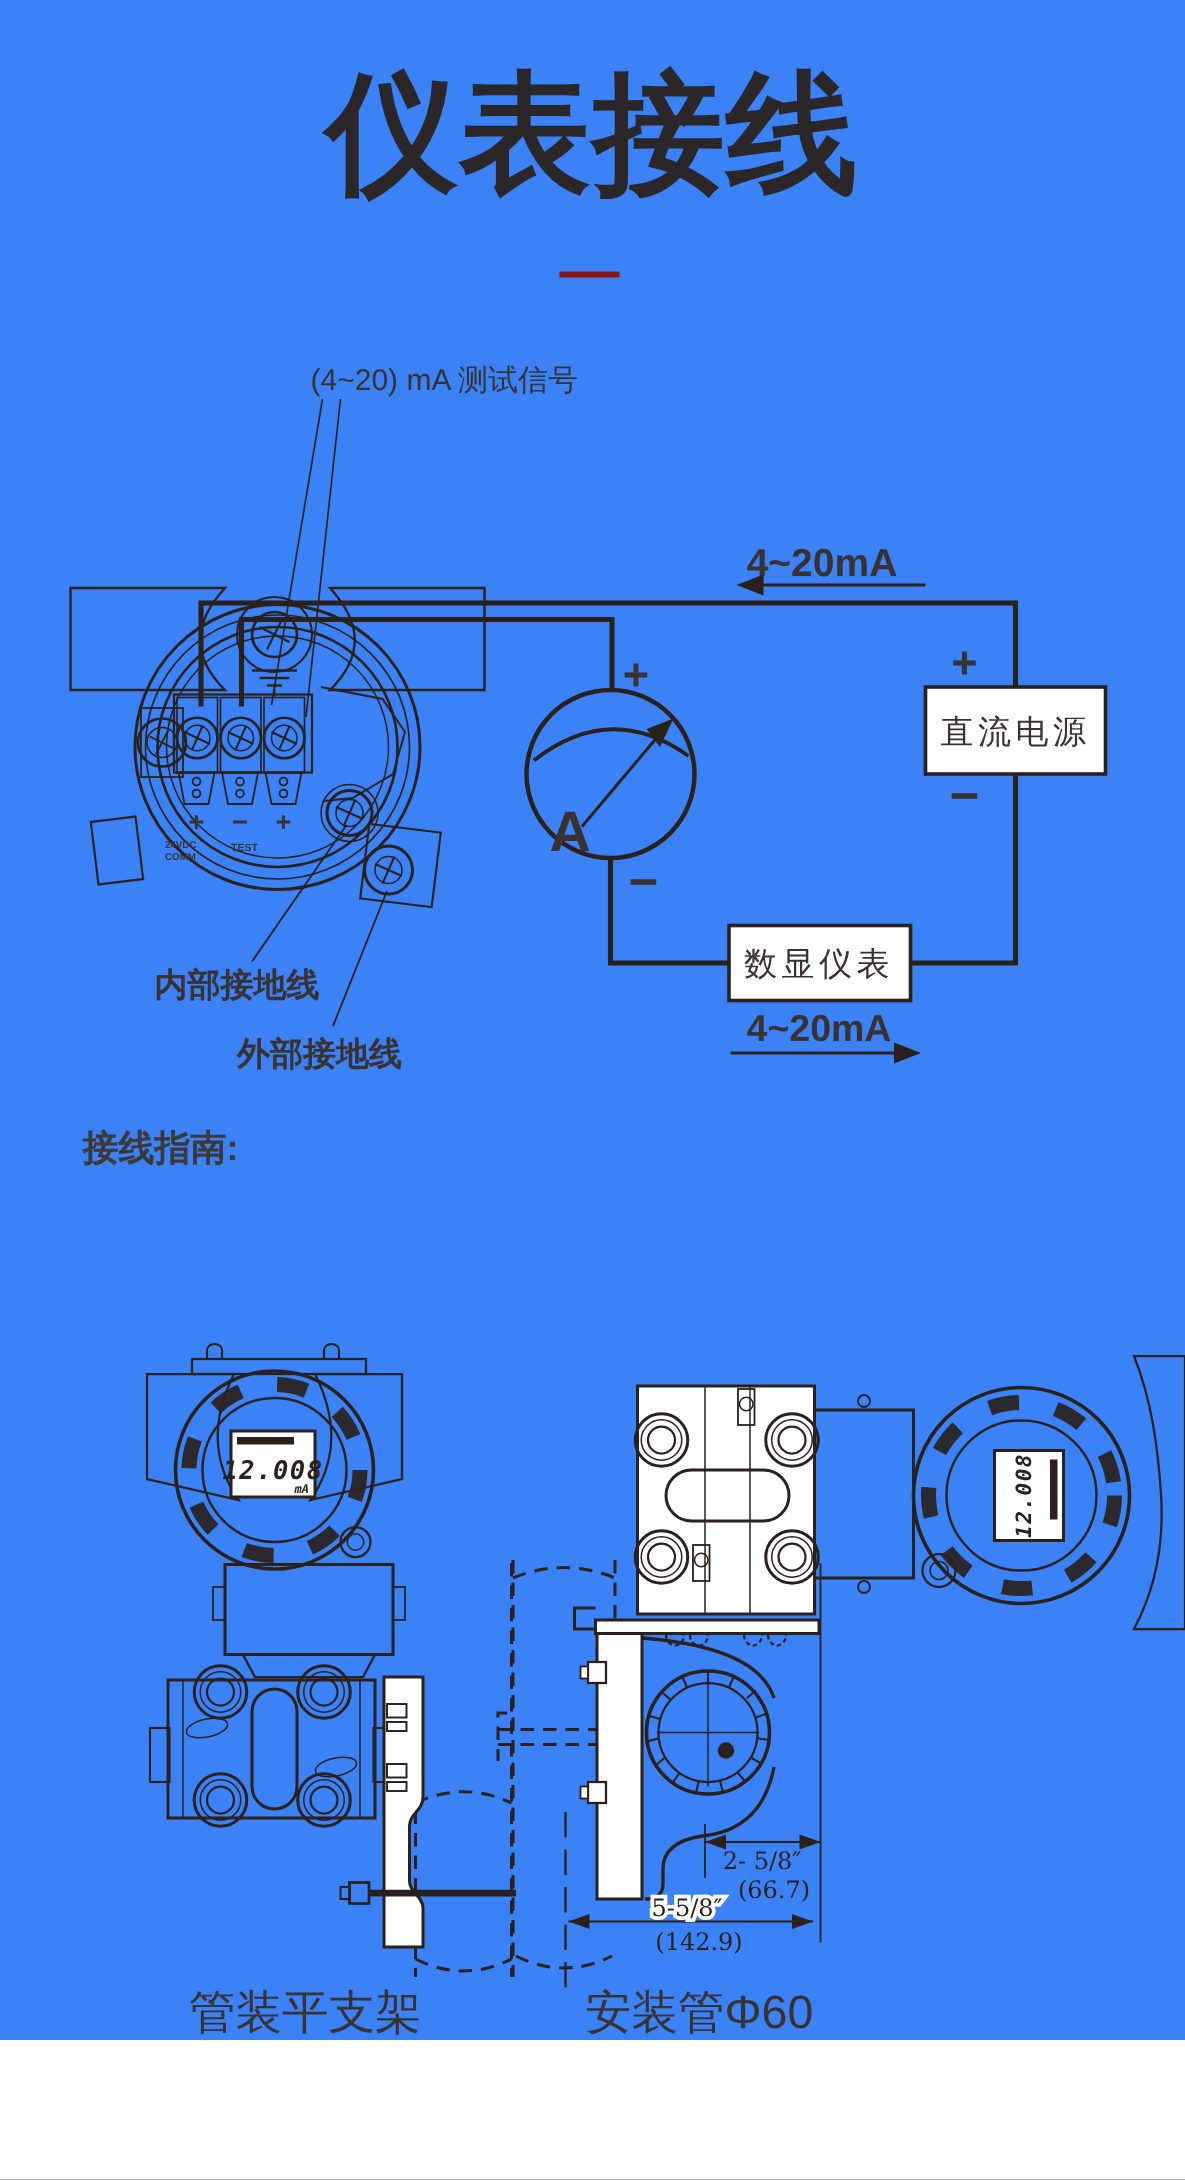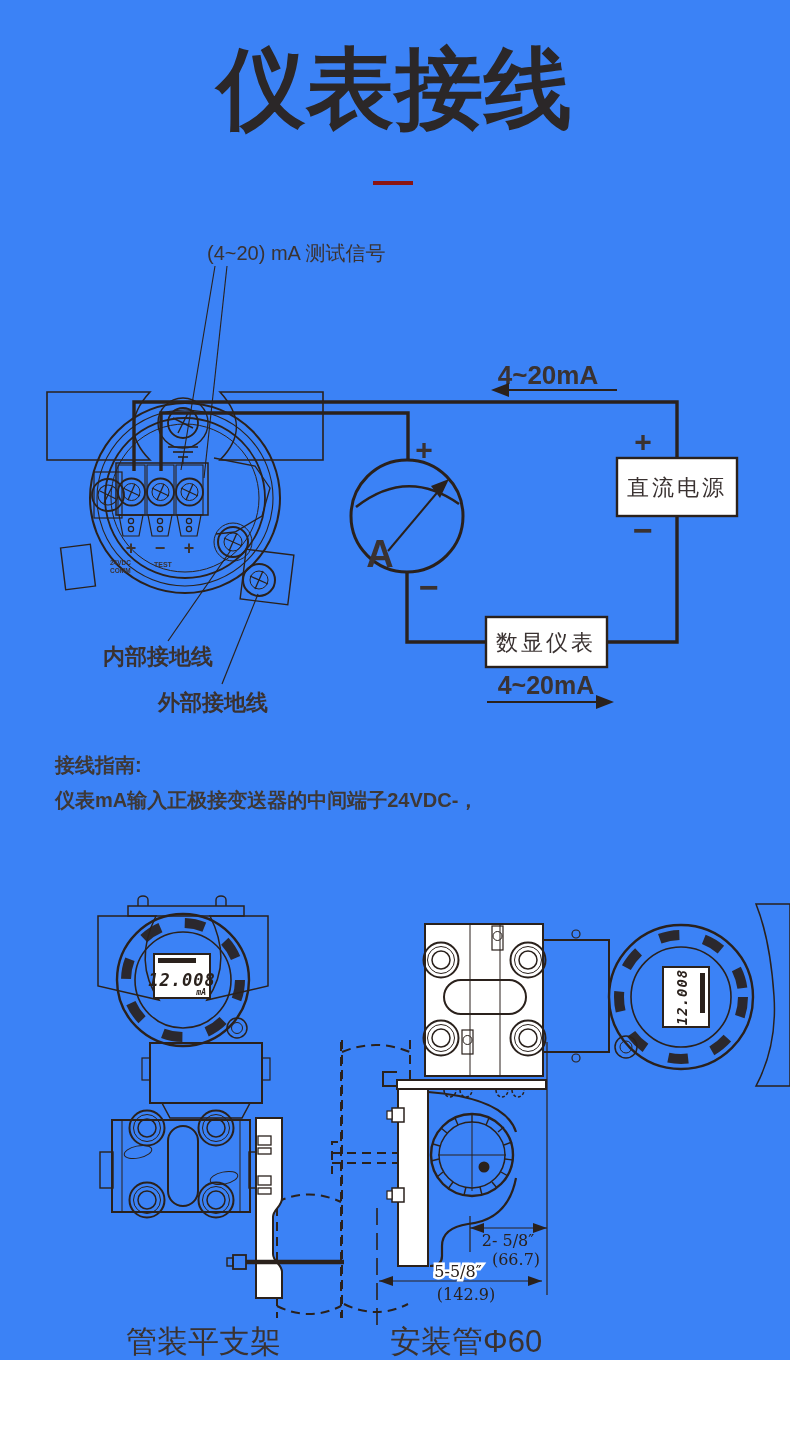--- a/index.html
+++ b/index.html
@@ -16,21 +16,21 @@
   .svg-abs{position:absolute;left:0;}
   #circuit-svg{top:220px;}
   #mount-svg{top:890px;}
   svg{color:var(--line);}
   svg text{fill:var(--text);}
   .cn{font-family:"Liberation Sans",sans-serif;}
   .dimtxt{font-family:"DejaVu Serif",serif;font-size:16px;fill:#2a211c;}
   .halo{paint-order:stroke;stroke:#ffffff;stroke-width:5px;}
   .lcdtxt{font-family:"DejaVu Sans Mono",monospace;font-weight:700;font-style:italic;fill:#2a211c;}
   .guide{position:absolute;left:55px;top:748px;width:700px;color:#3e3836;
-         font-size:20px;font-weight:700;line-height:35px;}
+         font-size:24px;font-weight:700;line-height:35px;}
   .caption{position:absolute;top:1322px;color:#3a3230;font-size:31px;font-weight:400;line-height:39px;}
   #caption-left{left:126px;}
   #caption-right{left:390px;}
 </style>
 </head>
 <body>
 
 <div class="page">
 
   <div class="title">仪表接线</div>
@@ -165,21 +165,20 @@
     </g>
 
     <text x="103" y="444" font-size="22" font-weight="600" class="cn">内部接地线</text>
     <line x1="168" y1="421" x2="231" y2="330" stroke="currentColor" stroke-width="1.2"></line>
     <text x="158" y="490" font-size="22" font-weight="600" class="cn">外部接地线</text>
     <line x1="222" y1="464" x2="258" y2="374" stroke="currentColor" stroke-width="1.2"></line>
   </svg>
 
   <div class="guide">
     <div>接线指南:</div>
-    <div>仪表mA输入正极接变送器的中间端子24VDC-，</div>
   </div>
 
   <svg id="mount-svg" class="svg-abs" width="790" height="445" viewBox="0 0 790 445">
 
     <g stroke="currentColor" fill="none">
 
       <rect x="128" y="16" width="116" height="10" stroke-width="1.5"></rect>
       <path d="M138,16 v-6 a5,4 0 0 1 10,0 v6" stroke-width="1.4"></path>
       <path d="M216,16 v-6 a5,4 0 0 1 10,0 v6" stroke-width="1.4"></path>
 

